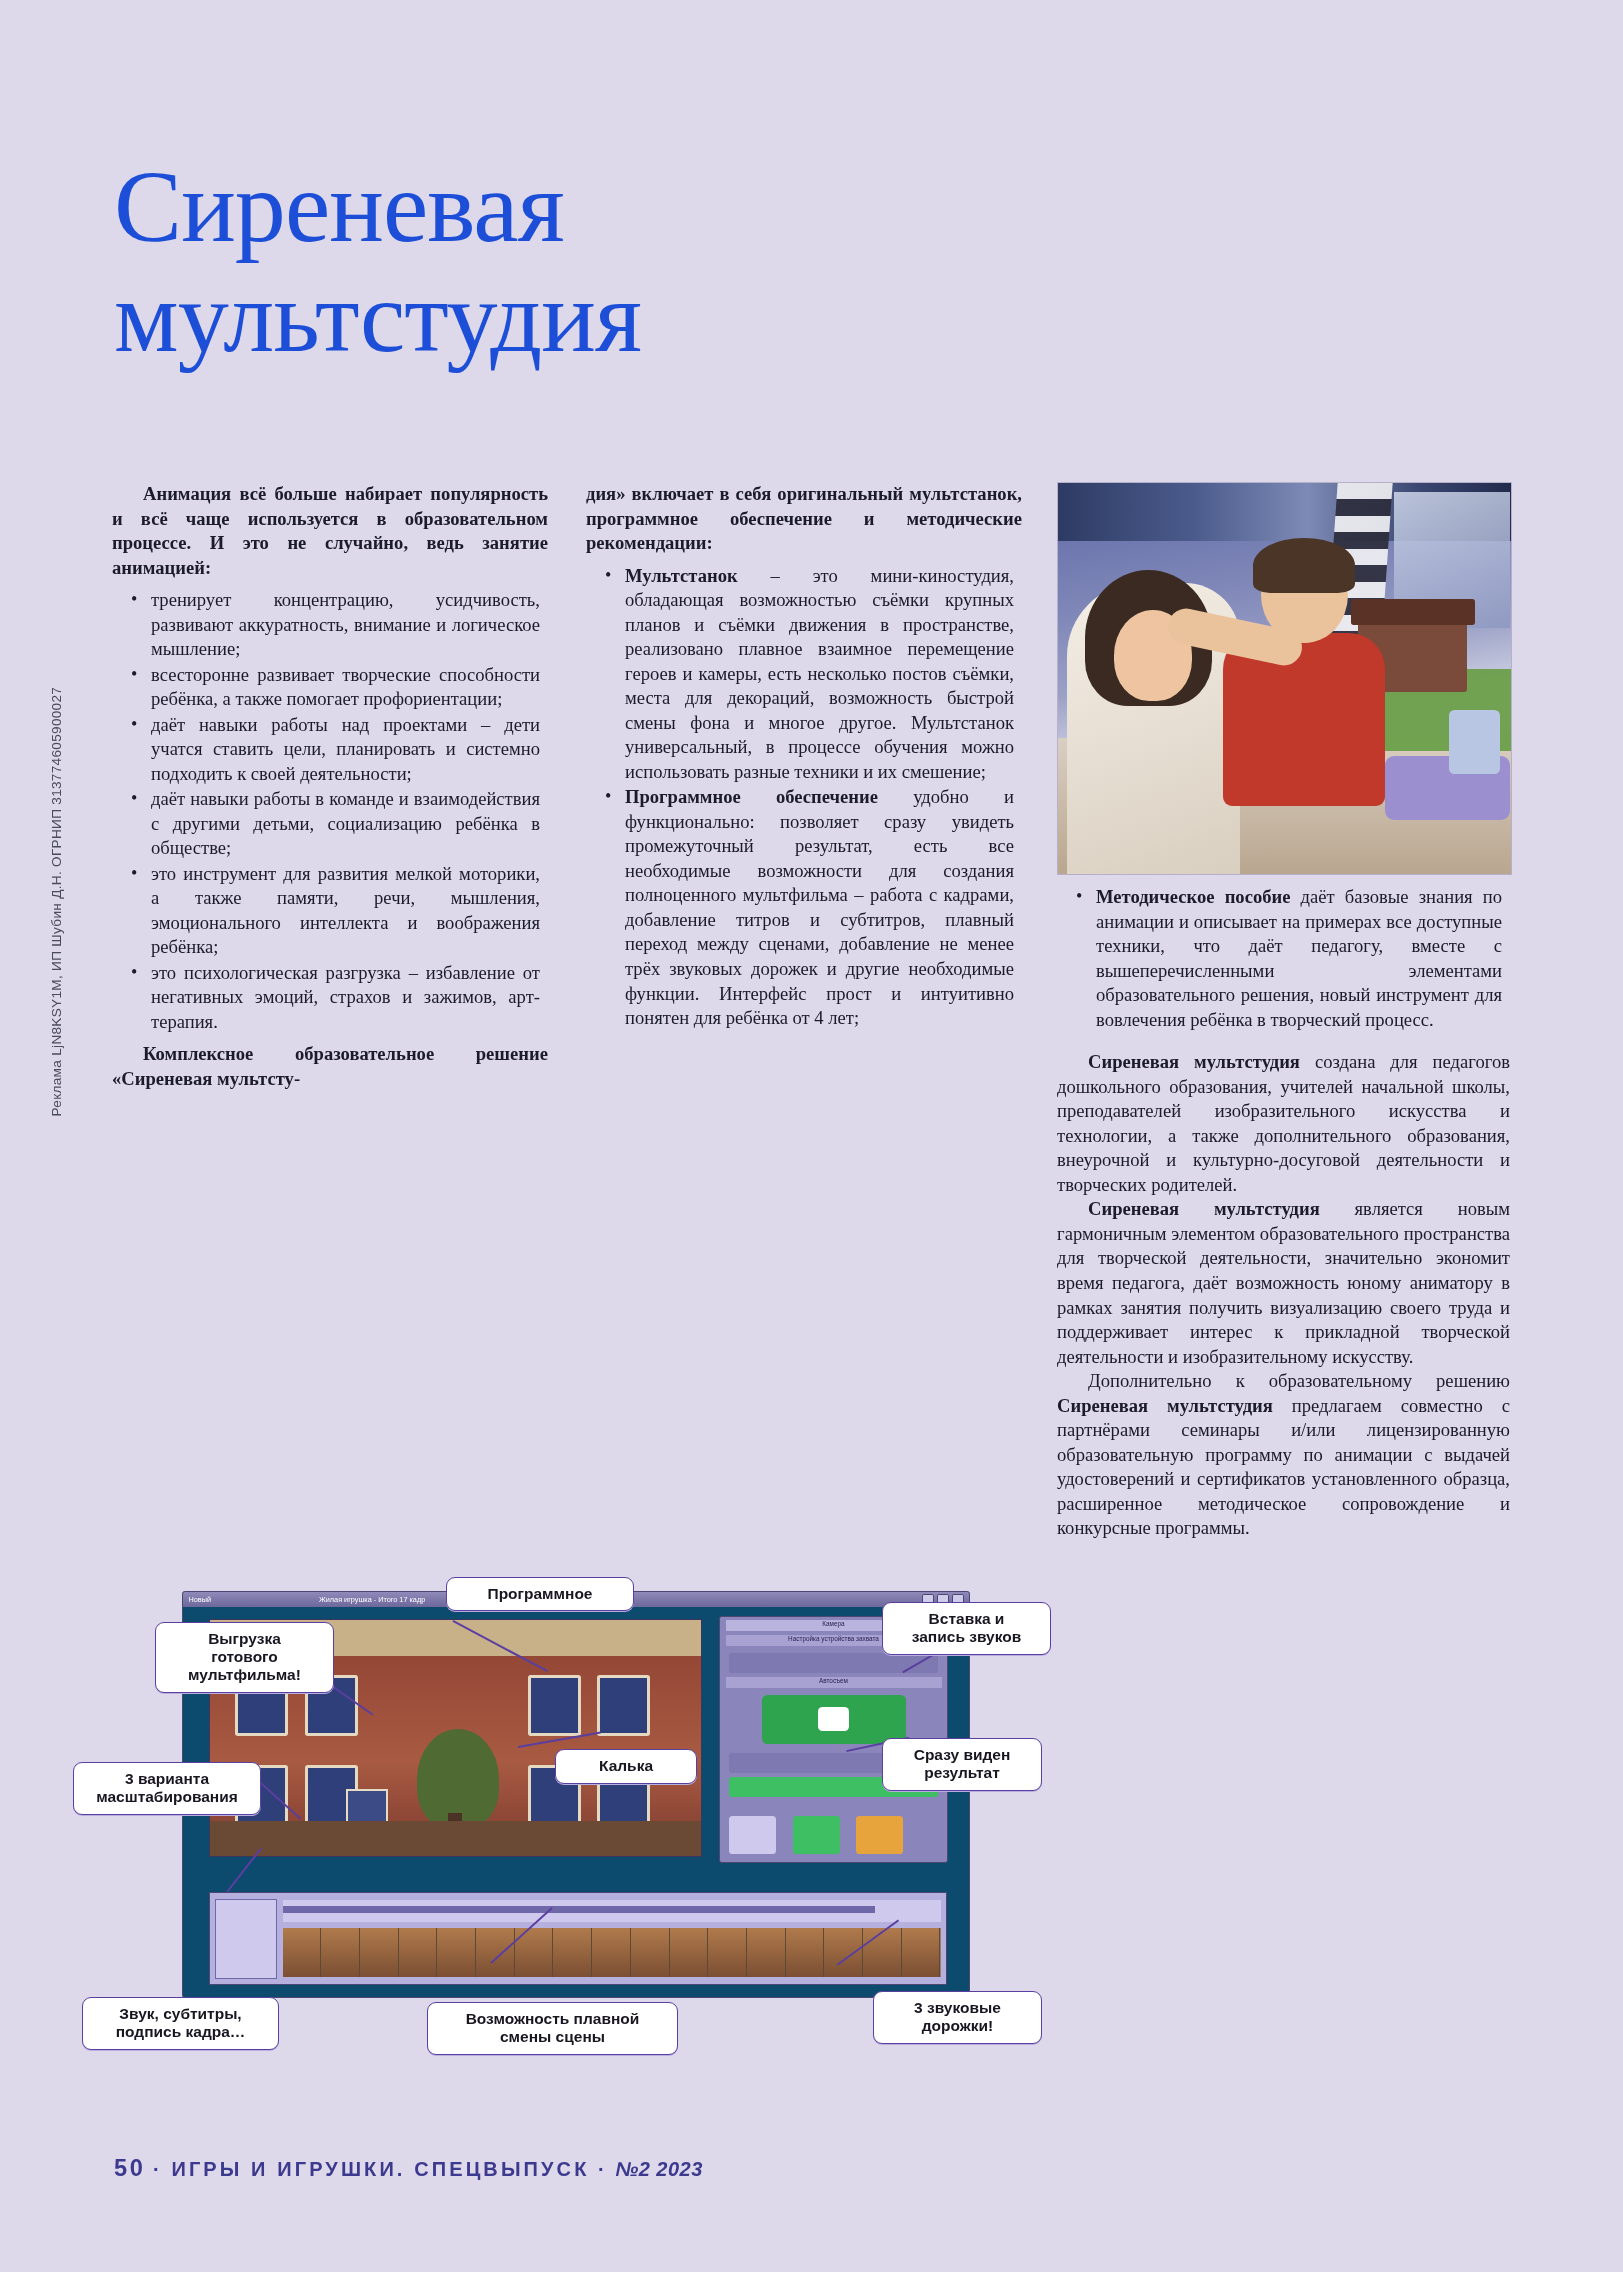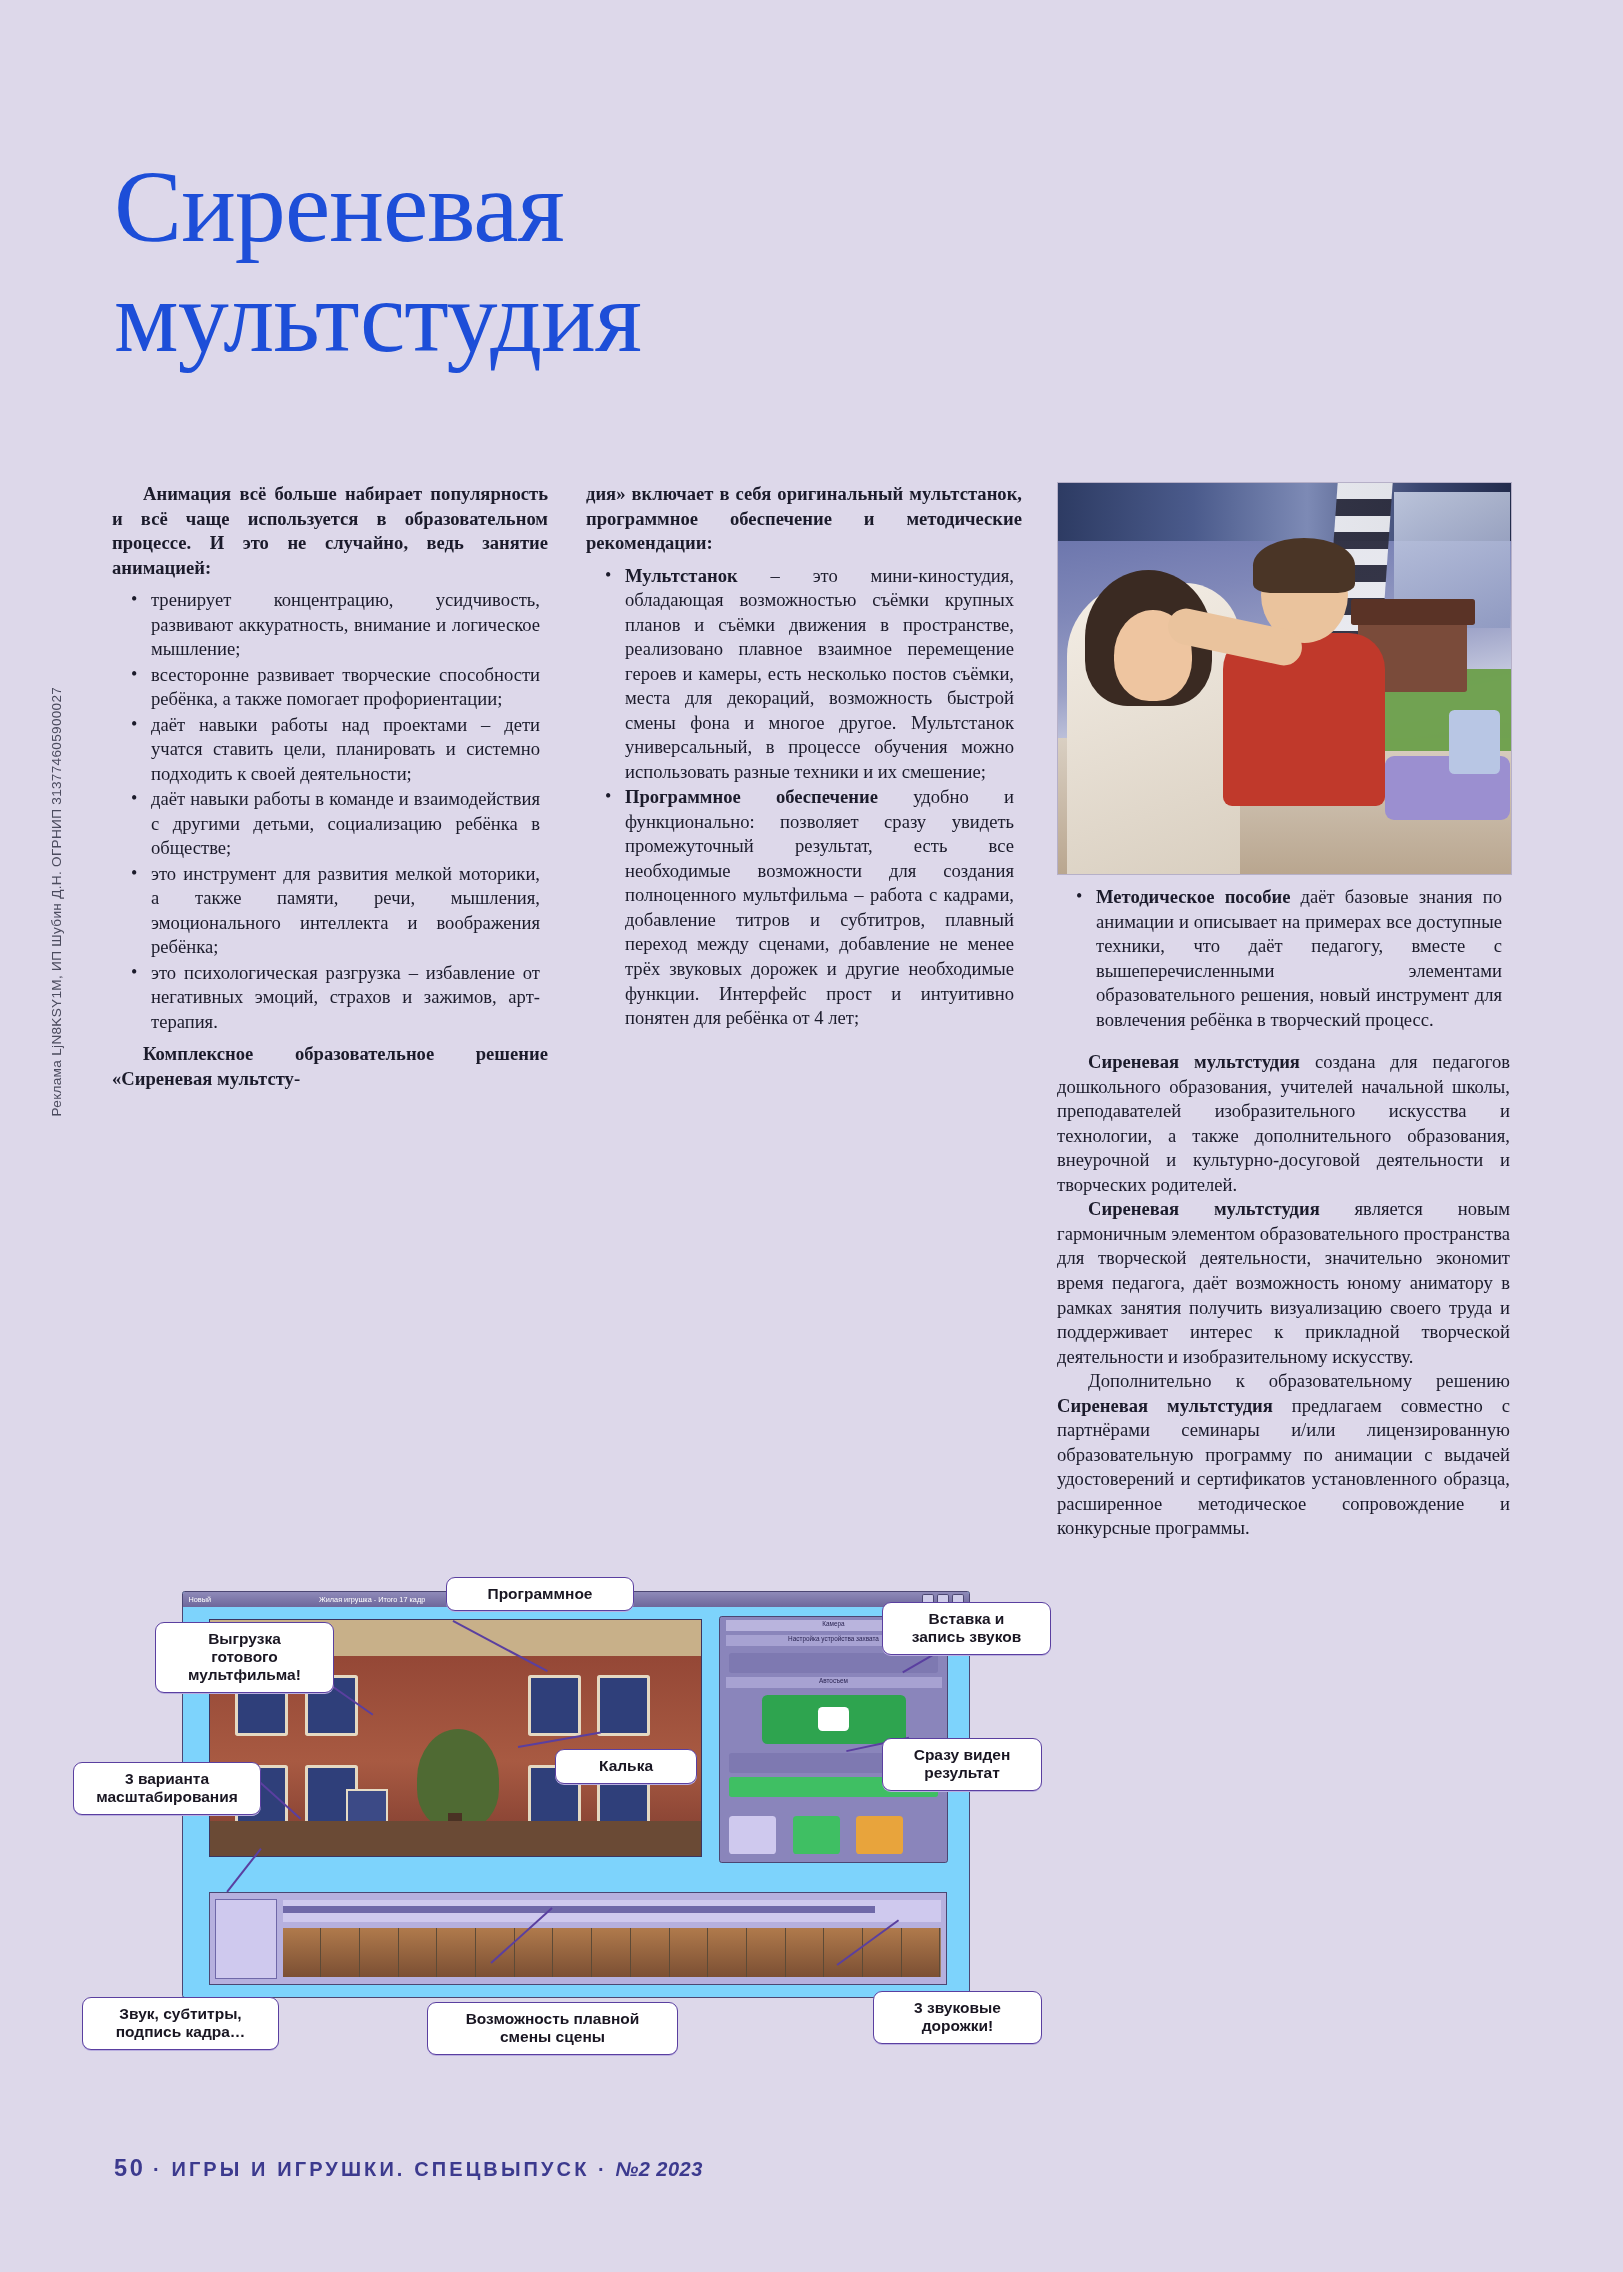--- a/index.html
+++ b/index.html
@@ -72,21 +72,21 @@
   .photo .boy-head{position:absolute;left:44px;top:9px;width:87px;height:96px;background:#eac39d;border-radius:50%;}
   .photo .boy-hair{position:absolute;left:36px;top:0px;width:102px;height:55px;background:#4a3526;border-radius:60% 60% 20% 20%;}
   .photo .boy-body{position:absolute;left:5.5px;top:95px;width:162px;height:173px;background:#c0392b;border-radius:36px 36px 9px 9px;}
   .photo .arm{position:absolute;left:109px;top:136px;width:136px;height:36px;background:#eac39d;border-radius:18px;transform:rotate(12deg);}
   .photo .toy{position:absolute;left:391px;top:227px;width:51px;height:64px;background:#b8c6e4;border-radius:5.5px;}
   .photo .toy2{position:absolute;left:273px;top:247px;width:40px;height:42px;background:#e3e7f2;border-radius:7.3px;}
   .photo .purple{position:absolute;left:327px;top:273px;width:125px;height:64px;background:#9b8fd0;border-radius:9px;}
 
   
   .figure{position:absolute;left:91px;top:1582px;width:964px;height:509px;}
-  .screen{position:absolute;left:91px;top:9px;width:786px;height:405px;background:#7dd3fc;border:1.8px solid #4b4672;border-radius:2.7px;overflow:hidden;}
+  .screen{position:absolute;left:91px;top:9px;width:786px;height:405px;background:#0c4a6e;border:1.8px solid #4b4672;border-radius:2.7px;overflow:hidden;}
   .screen .titlebar{position:absolute;left:0;top:0;width:100%;height:14.5px;background:linear-gradient(180deg,#8f8ab9,#6d679b);font-family:"Liberation Sans",sans-serif;font-size:7.3px;color:#fff;}
   .screen .tb-left{position:absolute;left:5.5px;top:2.7px;}
   .screen .tb-mid{position:absolute;left:136px;top:2.7px;}
   .screen .tb-btns{position:absolute;right:5.5px;top:1.8px;display:flex;gap:2.7px;}
   .screen .tb-btns i{display:block;width:10px;height:10px;background:#cfccea;border:0.9px solid #4b4672;border-radius:1.8px;}
   .canvas{position:absolute;left:25.5px;top:27px;width:491px;height:236px;background:#8c3f33;overflow:hidden;border:0.9px solid #3b3560;}
   .canvas .wall{position:absolute;inset:0;background:linear-gradient(180deg,#8e4132 0%,#a85a42 60%,#7d3b2f 100%);}
   .canvas .sky2{position:absolute;left:0;top:0;width:100%;height:36px;background:#c8b089;}
   .canvas .window{position:absolute;width:47px;height:55px;background:#2f3f7a;border:3.6px solid #e5d9c2;border-radius:2.7px;}
   .canvas .tree{position:absolute;left:207px;top:109px;width:82px;height:100px;background:#4f6a33;border-radius:50% 50% 40% 40%;}

